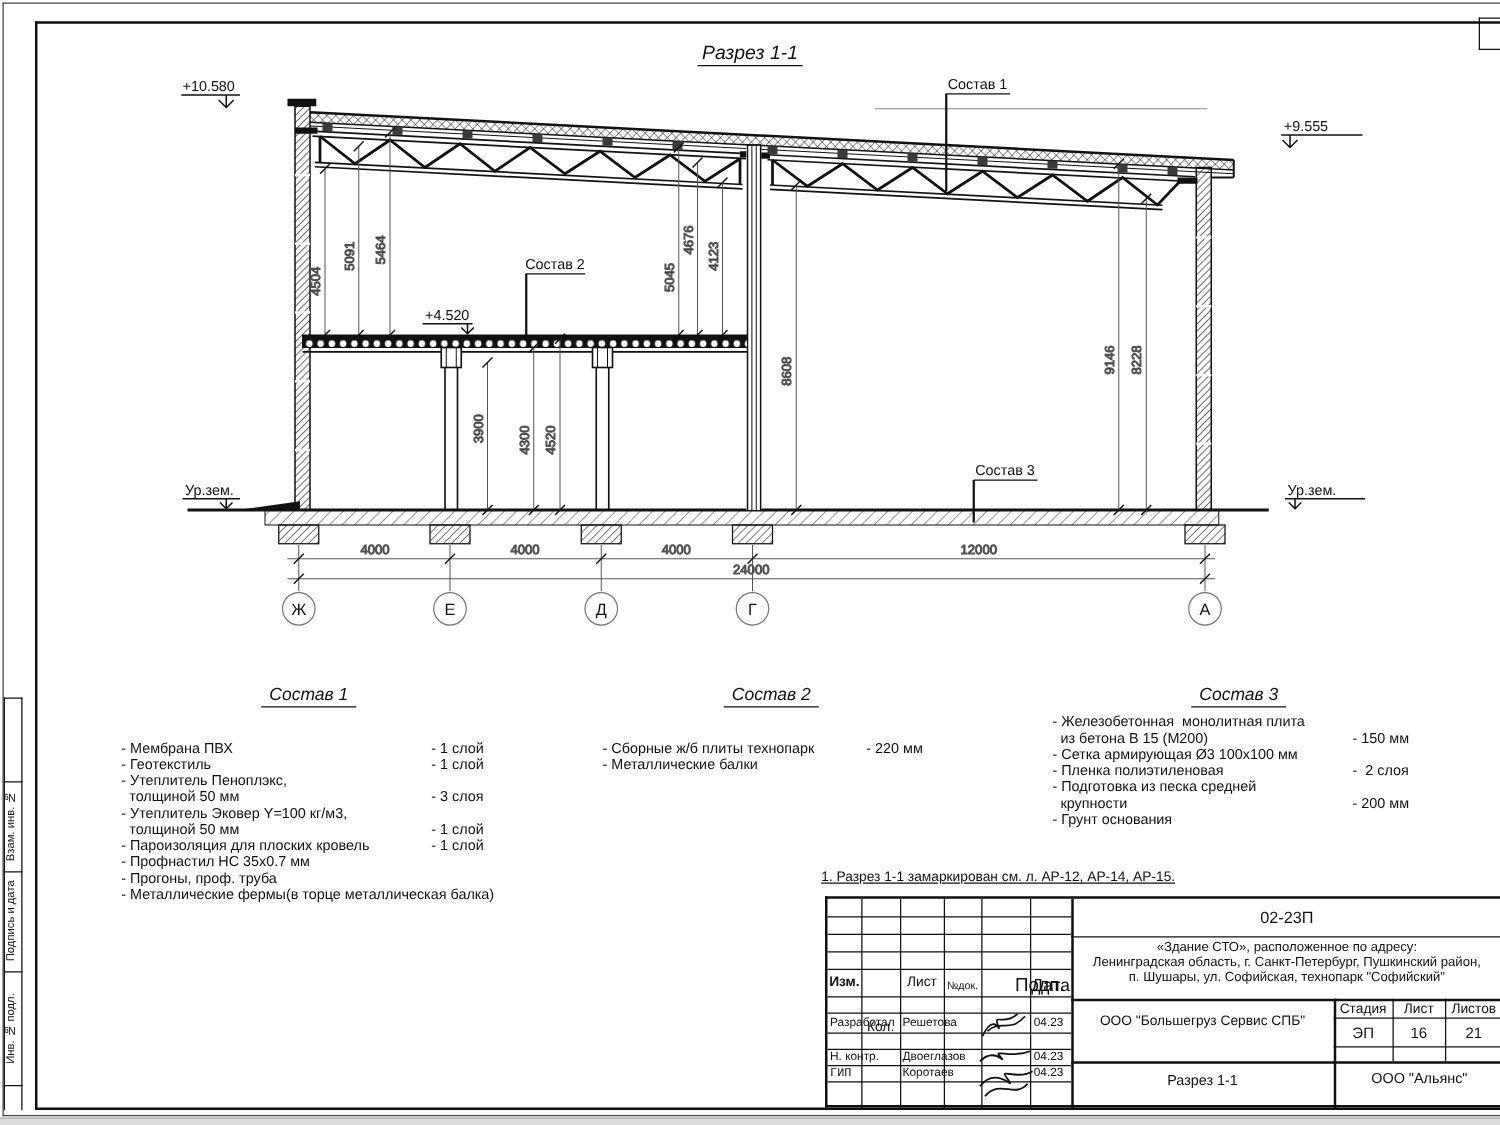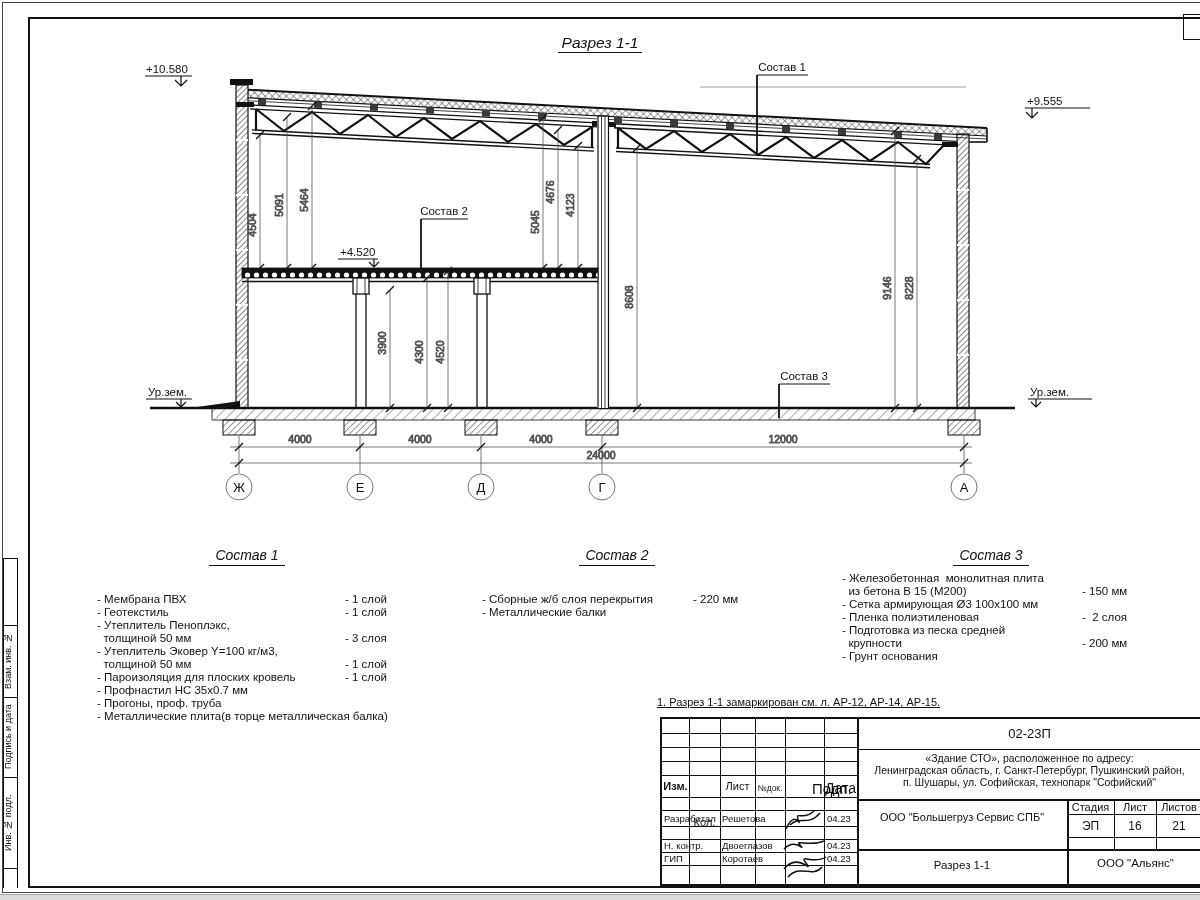--- a/index.html
+++ b/index.html
@@ -365,30 +365,30 @@
     </div>
   <div class="lg-row">
       <span class="lg-t">- Профнастил НС 35х0.7 мм</span>
       <span class="lg-v" style="width:52px;"></span>
     </div>
   <div class="lg-row">
       <span class="lg-t">- Прогоны, проф. труба</span>
       <span class="lg-v" style="width:52px;"></span>
     </div>
   <div class="lg-row">
-      <span class="lg-t">- Металлические плита(в торце металлическая балка)</span>
+      <span class="lg-t">- Металлические фермы(в торце металлическая балка)</span>
       <span class="lg-v" style="width:0;"></span>
     </div>
 </div>
 
 <div class="lg" style="left:482px;top:549px;width:270px;">
   <div class="lg-h"><span>Состав 2</span></div>
   <div style="height:27px;"></div>
   <div class="lg-row">
-      <span class="lg-t">- Сборные ж/б слоя перекрытия</span>
+      <span class="lg-t">- Сборные ж/б плиты технопарк</span>
       <span class="lg-v" style="width:59px;">- 220 мм</span>
     </div>
   <div class="lg-row">
       <span class="lg-t">- Металлические балки</span>
       <span class="lg-v" style="width:59px;"></span>
     </div>
 </div>
 
 <div class="lg" style="left:842px;top:549px;width:298px;">
   <div class="lg-h"><span>Состав 3</span></div>
@@ -460,21 +460,21 @@
   <div class="tb-txt cell-c" style="left:93px;top:64px;width:30px;font-size:8.5px;">№док.</div>
   <div class="tb-txt cell-c" style="left:126px;top:61px;width:39px;font-size:15px;margin-left:24px;">Подп.</div>
   <div class="tb-txt cell-c" style="left:162px;top:61px;width:33px;font-size:14px;">Дата</div>
 
   <div class="tb-txt" style="left:2px;top:94px;font-size:9.5px;">Разработал</div>
   <div class="tb-txt" style="left:60px;top:94px;font-size:9.5px;">Решетова</div>
   <div class="tb-txt" style="left:165px;top:94px;font-size:9.5px;">04.23</div>
   <div class="tb-txt" style="left:2px;top:121px;font-size:9.5px;">Н. контр.</div>
   <div class="tb-txt" style="left:60px;top:121px;font-size:9.5px;">Двоеглазов</div>
   <div class="tb-txt" style="left:165px;top:121px;font-size:9.5px;">04.23</div>
-  <div class="tb-txt" style="left:2px;top:134px;font-size:9.5px;">ГИП</div>
+  <div class="tb-txt" style="left:2px;top:134px;font-size:9.5px;font-family:Liberation Mono, monospace;">ГИП</div>
   <div class="tb-txt" style="left:60px;top:134px;font-size:9.5px;">Коротаев</div>
   <div class="tb-txt" style="left:165px;top:134px;font-size:9.5px;">04.23</div>
 
   <svg class="abs" style="left:120px;top:86px;" width="44" height="30" viewBox="0 0 44 30">
     <path d="M4,24 C14,2 20,26 16,14 C13,6 22,16 32,6 M8,20 C18,10 26,22 38,8" stroke="#111" stroke-width="1.4" fill="none"></path>
   </svg>
   <svg class="abs" style="left:118px;top:116px;" width="48" height="48" viewBox="0 0 48 48">
     <path d="M4,14 C16,2 26,18 20,10 C14,4 30,12 44,6 M4,34 C18,16 34,40 26,28 C18,18 34,30 46,22 M8,42 C20,28 32,44 42,32" stroke="#111" stroke-width="1.5" fill="none"></path>
   </svg>
 

